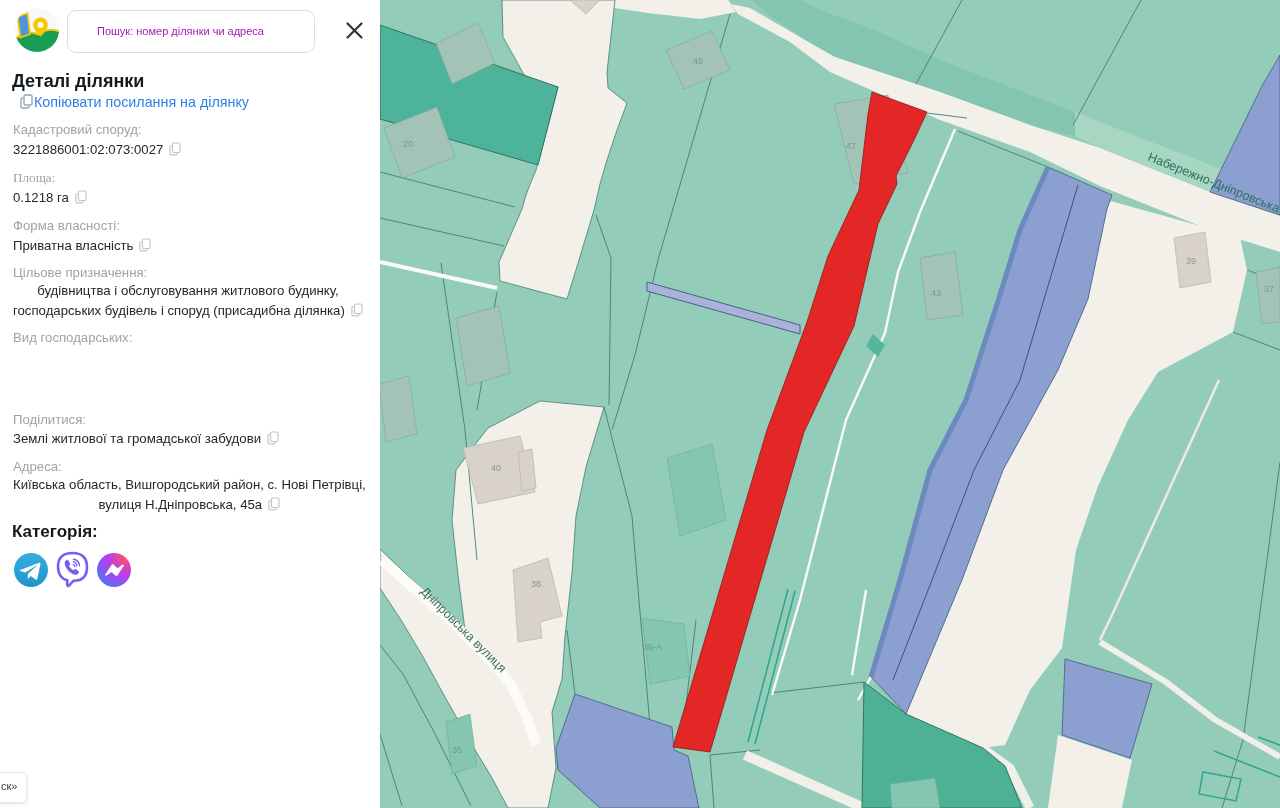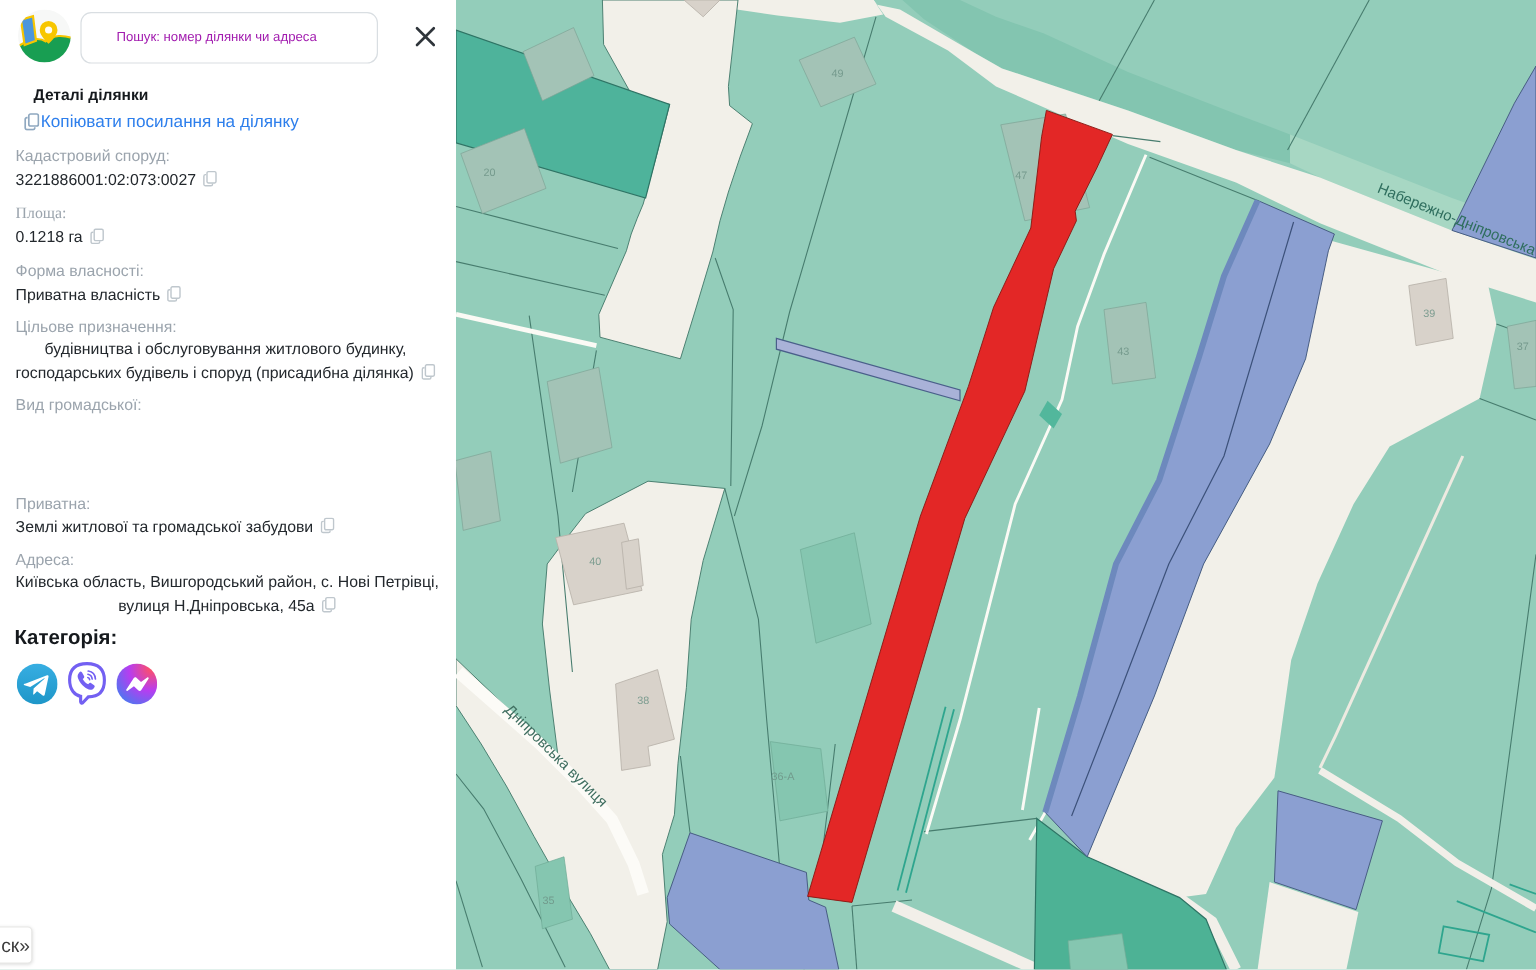--- a/index.html
+++ b/index.html
@@ -160,21 +160,21 @@
     </g>
   </svg>
 
   <div style="position:absolute;left:67px;top:10px;width:246px;height:41px;border:1px solid #d9dee2;border-radius:9px;"></div>
   <div style="position:absolute;left:81px;top:25px;font-size:11px;color:#a21caf;margin-left:16px;">Пошук: номер ділянки чи адреса</div>
 
   <svg style="position:absolute;left:345px;top:21px" width="19" height="19" viewBox="0 0 19 19">
     <path d="M2.5 2.5 L16.5 16.5 M16.5 2.5 L2.5 16.5" stroke="#2f353b" stroke-width="2.2" stroke-linecap="round"></path>
   </svg>
 
-  <div style="position:absolute;left:28px;top:71px;font-size:13px;font-weight:bold;color:#15191d;">Деталі ділянки</div>
+  <div style="position:absolute;left:12px;top:71px;font-size:18px;font-weight:bold;color:#15191d;">Деталі ділянки</div>
 
   <svg class="cico" style="position:absolute;left:14px;top:94px" width="13" height="15" viewBox="0 0 13 15">
     <rect x="4" y="1" width="8" height="10" rx="1.5" fill="none" stroke="#8fa8c0" stroke-width="1.4"></rect>
     <path d="M3 4 H2.5 A1.5 1.5 0 0 0 1 5.5 V12.5 A1.5 1.5 0 0 0 2.5 14 H7.5 A1.5 1.5 0 0 0 9 12.5 V12" fill="none" stroke="#8fa8c0" stroke-width="1.4"></path>
   </svg>
   <div style="position:absolute;left:34px;top:94px;font-size:14.3px;color:#2e7fec;">Копіювати посилання на ділянку</div>
 
   <div class="lbl" style="top:122px;">Кадастровий споруд:</div>
   <div class="val" style="top:140px;">3221886001:02:073:0027<span class="cico"><svg width="12" height="14" viewBox="0 0 12 14">
           <rect x="3.5" y="1" width="7.5" height="9.5" rx="1.2" fill="none" stroke="#bfc7cd" stroke-width="1.2"></rect>
@@ -192,23 +192,23 @@
           <rect x="3.5" y="1" width="7.5" height="9.5" rx="1.2" fill="none" stroke="#bfc7cd" stroke-width="1.2"></rect>
           <path d="M2.8 3.5 H2.2 A1.3 1.3 0 0 0 .9 4.8 V11.5 A1.3 1.3 0 0 0 2.2 12.8 H6.8 A1.3 1.3 0 0 0 8.1 11.5 V11" fill="none" stroke="#bfc7cd" stroke-width="1.2"></path>
         </svg></span></div>
 
   <div class="lbl" style="top:265px;">Цільове призначення:</div>
   <div class="val" style="top:281px;">будівництва і обслуговування житлового будинку,<br>господарських будівель і споруд (присадибна ділянка)<span class="cico"><svg width="12" height="14" viewBox="0 0 12 14">
           <rect x="3.5" y="1" width="7.5" height="9.5" rx="1.2" fill="none" stroke="#bfc7cd" stroke-width="1.2"></rect>
           <path d="M2.8 3.5 H2.2 A1.3 1.3 0 0 0 .9 4.8 V11.5 A1.3 1.3 0 0 0 2.2 12.8 H6.8 A1.3 1.3 0 0 0 8.1 11.5 V11" fill="none" stroke="#bfc7cd" stroke-width="1.2"></path>
         </svg></span></div>
 
-  <div class="lbl" style="top:330px;">Вид громадської:</div>
-
-  <div class="lbl" style="top:412px;">Приватна:</div>
+  <div class="lbl" style="top:330px;">Вид господарських:</div>
+
+  <div class="lbl" style="top:412px;">Поділитися:</div>
   <div class="val" style="top:429px;">Землі житлової та громадської забудови<span class="cico"><svg width="12" height="14" viewBox="0 0 12 14">
           <rect x="3.5" y="1" width="7.5" height="9.5" rx="1.2" fill="none" stroke="#bfc7cd" stroke-width="1.2"></rect>
           <path d="M2.8 3.5 H2.2 A1.3 1.3 0 0 0 .9 4.8 V11.5 A1.3 1.3 0 0 0 2.2 12.8 H6.8 A1.3 1.3 0 0 0 8.1 11.5 V11" fill="none" stroke="#bfc7cd" stroke-width="1.2"></path>
         </svg></span></div>
 
   <div class="lbl" style="top:459px;">Адреса:</div>
   <div class="val" style="top:475px;">Київська область, Вишгородський район, с. Нові Петрівці,<br>вулиця Н.Дніпровська, 45а<span class="cico"><svg width="12" height="14" viewBox="0 0 12 14">
           <rect x="3.5" y="1" width="7.5" height="9.5" rx="1.2" fill="none" stroke="#bfc7cd" stroke-width="1.2"></rect>
           <path d="M2.8 3.5 H2.2 A1.3 1.3 0 0 0 .9 4.8 V11.5 A1.3 1.3 0 0 0 2.2 12.8 H6.8 A1.3 1.3 0 0 0 8.1 11.5 V11" fill="none" stroke="#bfc7cd" stroke-width="1.2"></path>
         </svg></span></div>
@@ -239,14 +239,14 @@
           <stop offset="0.4" stop-color="#b73df0"></stop>
           <stop offset="0.75" stop-color="#5473f0"></stop>
           <stop offset="1" stop-color="#2e9bf5"></stop>
         </radialGradient>
       </defs>
     <circle cx="17" cy="17" r="17" fill="url(#ms)"></circle>
     <path d="M8.3 21.5 L14.5 12 c.5-.75 1.5-.9 2.2-.25 l3.8 3.55 5.2-3.7 c.75-.5 1.6.35 1.1 1.1 L20.6 22.2 c-.5.75-1.5.9-2.2.25 L14.6 18.9 l-5.2 3.7 c-.75.5-1.6-.35-1.1-1.1 Z" fill="#fff"></path>
   </svg>
 
   <div style="position:absolute;left:-14px;top:772px;width:39px;height:29px;background:#fff;border:1px solid #e8e8e6;border-radius:4px;box-shadow:0 1px 3px rgba(0,0,0,.12);"></div>
-  <div style="position:absolute;left:1px;top:780px;font-size:16px;color:#3c3c3c;">ск»</div>
+  <div style="position:absolute;left:1px;top:780px;font-size:11px;color:#3c3c3c;">ск»</div>
 </div>
 
 </body></html>

